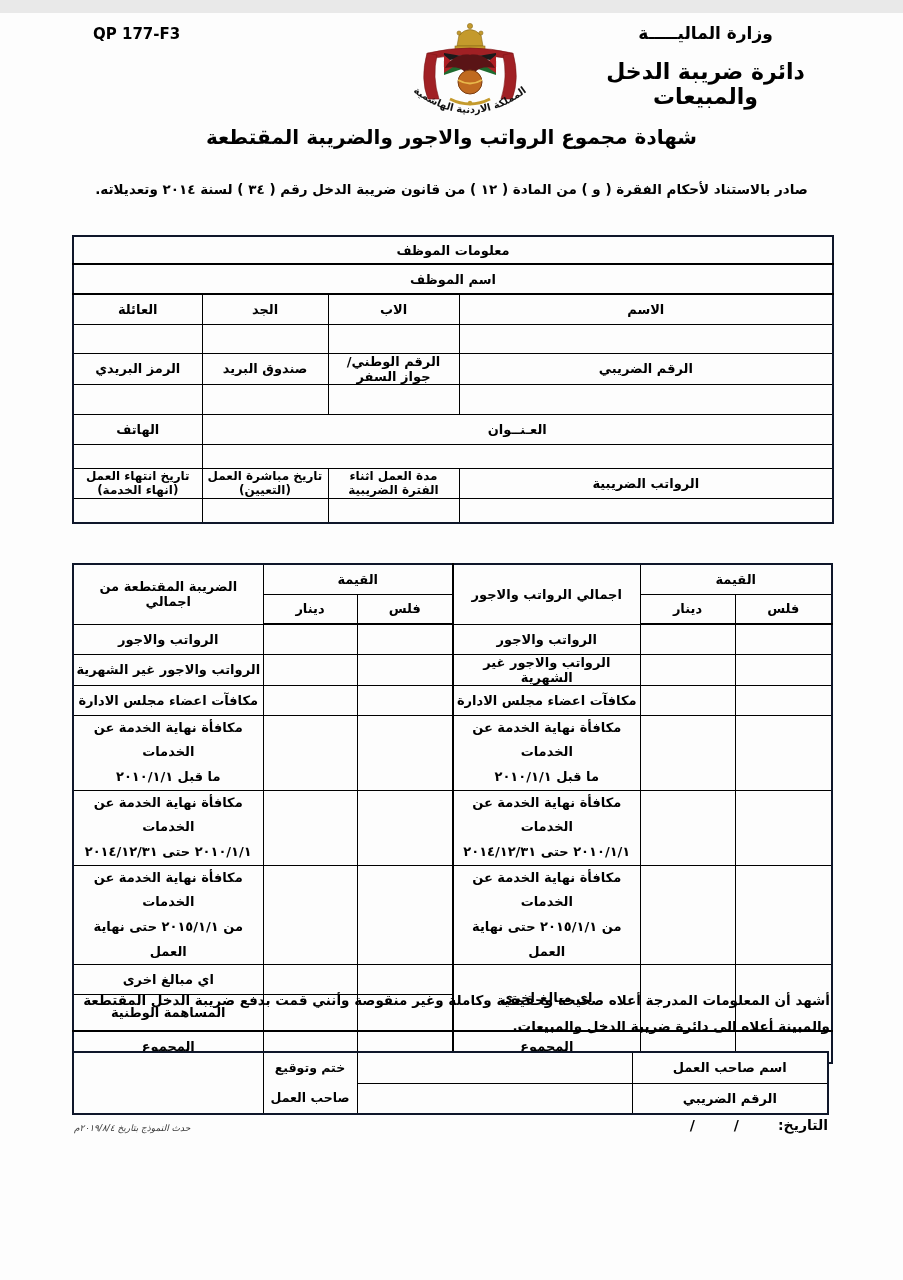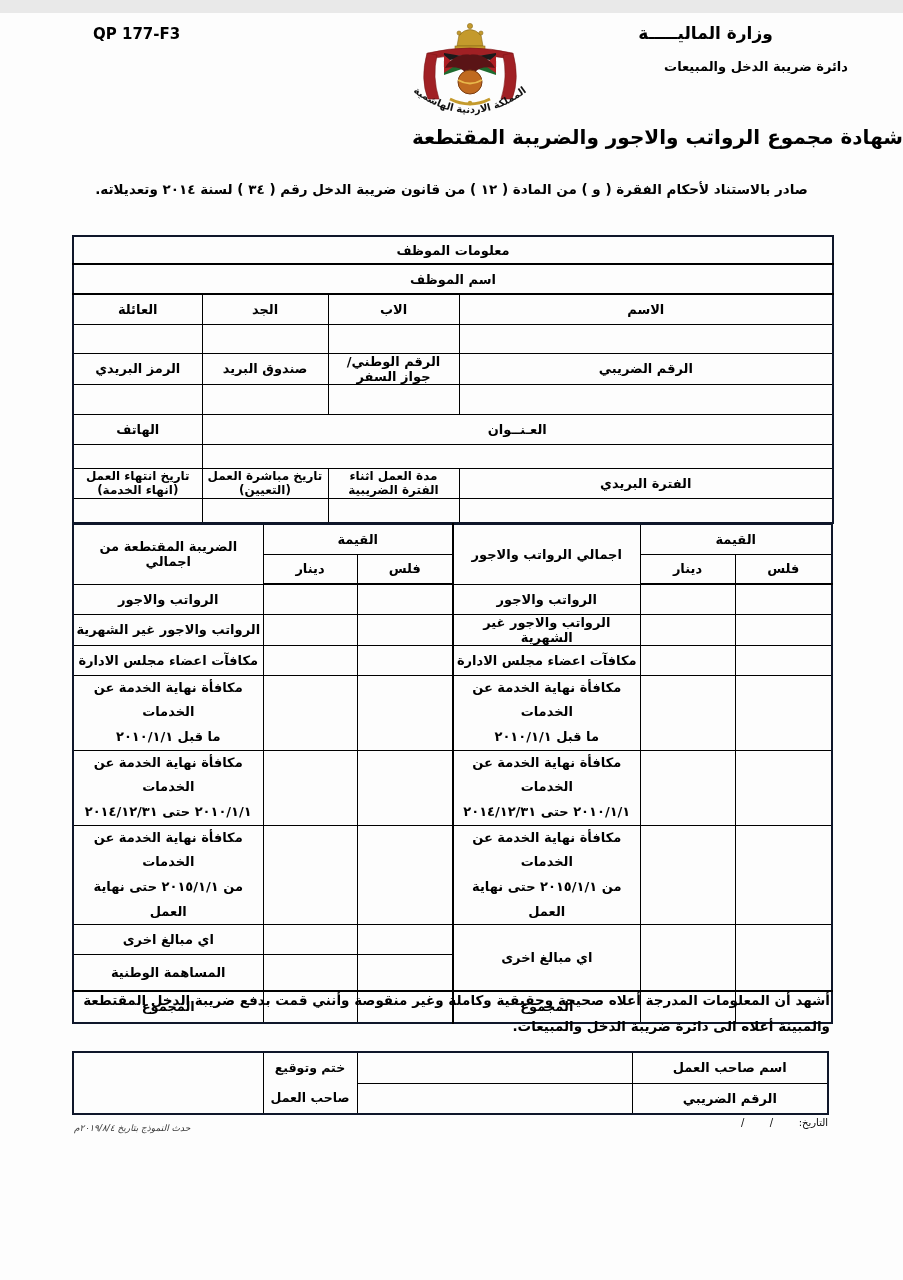--- a/index.html
+++ b/index.html
@@ -2,45 +2,45 @@
 <html lang="ar"><head>
 <meta charset="utf-8">
 <style>
   html,body{margin:0;padding:0;background:#e9e9e9;}
   .page{position:relative;width:903px;height:1280px;background:#fdfdfd;margin:13px auto;
         font-family:"DejaVu Sans","Liberation Sans",sans-serif;color:#000;overflow:hidden;}
   
   .form-code{position:absolute;left:93px;top:12px;font-size:15px;font-weight:bold;direction:ltr;}
   .ministry-block{position:absolute;right:55px;top:10px;width:285px;text-align:center;direction:rtl;}
   .ministry-line{font-size:17px;font-weight:bold;}
-  .dept-line{font-size:13px;font-weight:bold;margin-top:16px;text-align:right;}
+  .dept-line{font-size:22px;font-weight:bold;margin-top:16px;}
   .emblem{position:absolute;left:398px;top:6px;width:144px;height:118px;}
   
-  .doc-title{position:absolute;left:0;top:112px;width:100%;
+  .doc-title{position:absolute;left:0;top:112px;width:100%;text-align:center;
              font-size:20px;font-weight:bold;direction:rtl;}
   .doc-subtitle{position:absolute;left:0;top:168px;width:100%;text-align:center;
                 font-size:13.5px;font-weight:bold;direction:rtl;}
   
   table{border-collapse:collapse;table-layout:fixed;background:#fdfdfd;}
   td{border:1px solid #000;text-align:center;vertical-align:middle;
      font-weight:bold;font-size:13px;padding:0 2px;direction:rtl;overflow:hidden;}
   .tbl{position:absolute;border:2px solid #0f172a;}
   .pre{white-space:pre-line;line-height:1.9;}
   .bb2 td{border-bottom-width:2px;}
   .bt2 td{border-top-width:2px;}
   .bl2{border-left-width:2px !important;}
   #tbl-employee{left:72px;top:222px;width:760px;}
-  #tbl-amounts{left:72px;top:510px;width:760px;}
+  #tbl-amounts{left:72px;top:550px;width:760px;}
   #tbl-employer{left:72px;top:1038px;width:756px;padding-left:19px;}
   
   .declaration{position:absolute;left:72px;top:974px;width:758px;direction:rtl;text-align:right;
                font-size:13.5px;font-weight:bold;line-height:1.95;}
   
-  .date-line{position:absolute;right:75px;top:1104px;direction:rtl;font-size:10px;
-             font-weight:normal;white-space:pre;}
+  .date-line{position:absolute;right:75px;top:1104px;direction:rtl;font-size:14px;
+             font-weight:bold;white-space:pre;}
   .update-note{position:absolute;left:74px;top:1110px;direction:rtl;font-size:9px;
                color:#3a3a3a;font-style:italic;}
 </style>
 </head>
 <body>
 
 <div class="page">
 
   <div class="form-code">QP 177-F3</div>
 
@@ -140,21 +140,21 @@
       <td colspan="3">العـنــوان</td>
     </tr>
     <tr style="height:24px">
       <td></td>
       <td colspan="3"></td>
     </tr>
     <tr style="height:30px">
       <td style="font-size:12px">تاريخ انتهاء العمل (انهاء الخدمة)</td>
       <td style="font-size:12px">تاريخ مباشرة العمل (التعيين)</td>
       <td style="font-size:12px">مدة العمل اثناء الفترة الضريبية</td>
-      <td>الفترة البريدي</td>
+      <td>الرواتب الضريبية</td>
     </tr>
     <tr style="height:25px">
       <td></td>
       <td></td>
       <td></td>
       <td></td>
     </tr>
   </tbody>
     </table>
 

